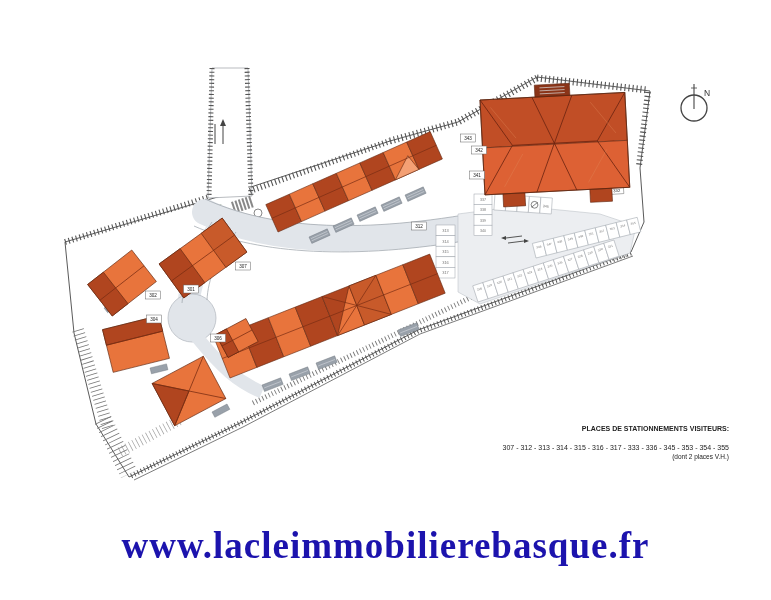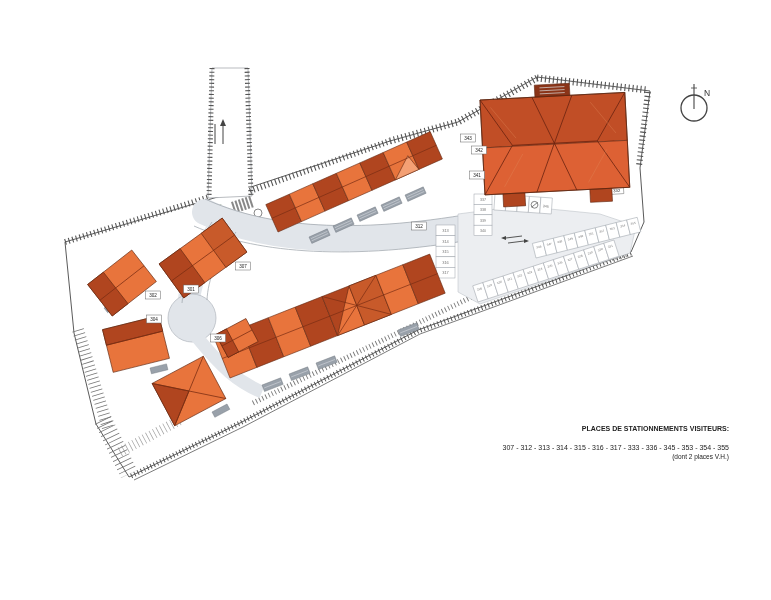--- a/index.html
+++ b/index.html
@@ -364,13 +364,14 @@
     <text x="704" y="96" font-size="8.5" fill="#333">N</text>
   </g>
 
   <g>
     <text class="legend-title" x="729" y="431">PLACES DE STATIONNEMENTS VISITEURS:</text>
     <text class="legend-nums" x="729" y="450">307 - 312 - 313 - 314 - 315 - 316 - 317 - 333 - 336 - 345 - 353 - 354 - 355</text>
     <text class="legend-note" x="729" y="459">(dont 2 places V.H.)</text>
   </g>
 </svg>
 
+<div id="site-url">www.lacleimmobilierebasque.fr</div>
 </div>
 
 </body></html>

